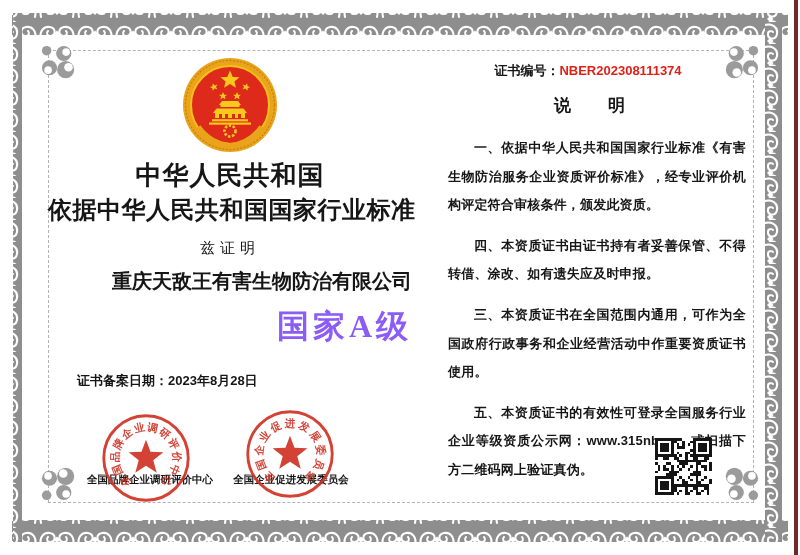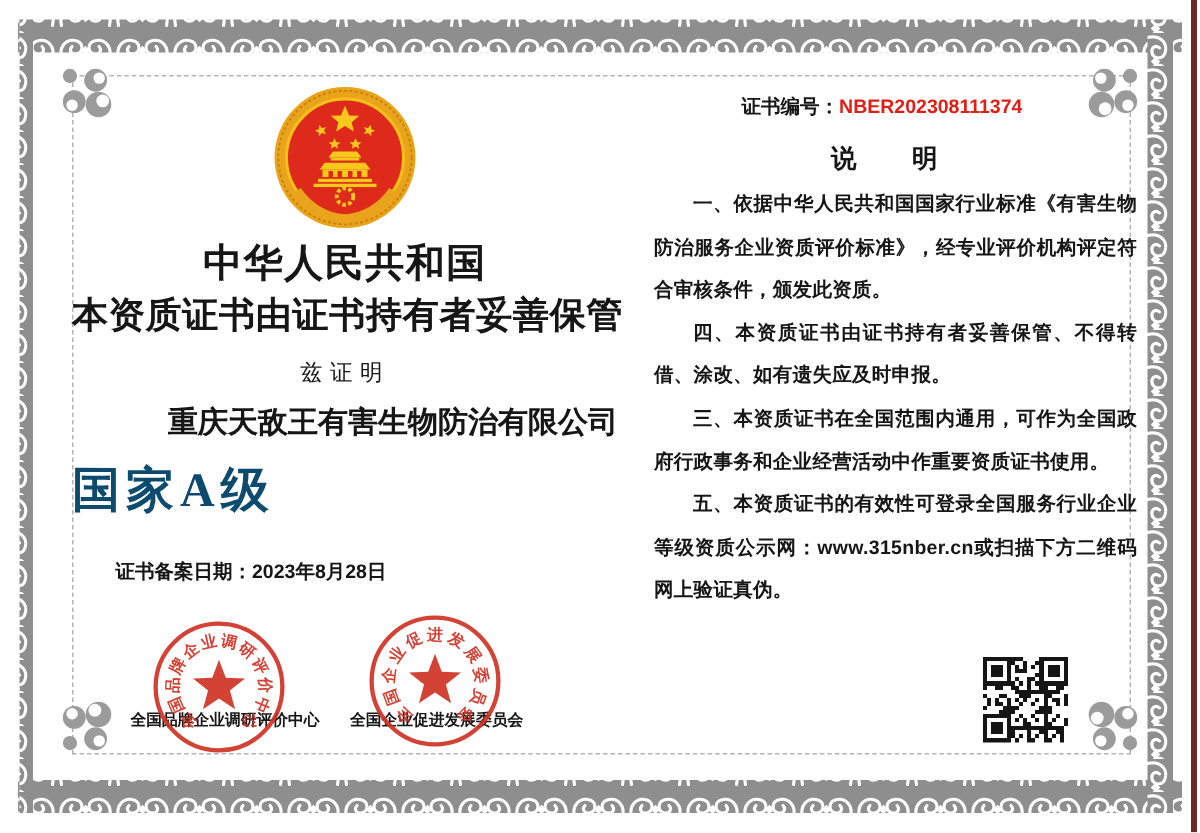--- a/index.html
+++ b/index.html
@@ -18,41 +18,41 @@
   .left-col{position:absolute;left:48px;top:0;width:364px;height:495px;}
   .emblem{position:absolute;left:134px;top:56px;width:96px;height:100px;}
   .title1{position:absolute;left:0;top:158px;width:100%;text-align:center;
           font-size:26px;font-weight:bold;letter-spacing:1px;}
   .title2{position:absolute;left:0;top:194px;width:100%;text-align:center;
           font-size:24px;font-weight:bold;letter-spacing:0.5px;white-space:nowrap;}
   .certify{position:absolute;left:0;top:239px;width:100%;text-align:center;
            font-size:15px;font-weight:normal;letter-spacing:5px;}
   .company{position:absolute;left:0;top:268px;width:100%;text-align:right;
            font-size:20px;font-weight:bold;}
-  .grade{position:absolute;left:0;top:305px;width:100%;text-align:left;
+  .grade{position:absolute;left:0;top:305px;width:100%;text-align:right;
          font-family:"Liberation Serif","DejaVu Serif",serif;
-         font-size:32px;font-weight:bold;letter-spacing:4px;color:#0c4a6e;}
+         font-size:32px;font-weight:bold;letter-spacing:4px;color:#8b5cf6;}
   .dates{position:absolute;left:29px;top:370px;font-size:13px;font-weight:bold;line-height:21px;}
   .seal{position:absolute;width:96px;height:96px;opacity:.92;z-index:3;}
   .seal-1{left:50px;top:410px;}
   .seal-2{left:194px;top:406px;}
   .seal .ring text{font-weight:bold;font-size:11px;fill:#cf3426;
                    font-family:"Liberation Sans",sans-serif;}
   .seal-caption{position:absolute;top:473px;font-size:10.5px;font-weight:bold;
                 text-align:center;z-index:2;white-space:nowrap;}
   .cap-1{left:2px;width:200px;}
   .cap-2{left:168px;width:150px;}
 
   .cert-no{position:absolute;top:62px;left:430px;width:316px;text-align:center;
            font-size:13px;font-weight:bold;white-space:nowrap;}
   .cert-no .num{color:#e01f16;}
   .notes-title{position:absolute;top:94px;left:425px;width:330px;text-align:center;
                font-size:17px;font-weight:bold;letter-spacing:1px;}
   .notes{position:absolute;top:122px;left:436px;width:322px;}
-  .note-p{margin:0;text-indent:2em;font-size:13px;font-weight:bold;
+  .note-p{margin:12px;text-indent:2em;font-size:13px;font-weight:bold;
           line-height:28.6px;text-align:justify;letter-spacing:0.2px;}
   .qr{position:absolute;left:655px;top:438px;width:57px;height:57px;background:#fff;}
   .qr rect{fill:#151515;}
 </style>
 </head>
 <body>
 
 <div class="page">
 
   <svg class="frame-svg" width="800" height="555">
@@ -156,21 +156,21 @@
         <rect x="37" y="58" width="3" height="4"></rect>
         <rect x="43" y="58" width="3" height="4"></rect>
         <rect x="50" y="58" width="3" height="4"></rect>
         <rect x="56" y="58" width="3" height="4"></rect>
       </g>
       <circle cx="48" cy="75" r="5.5" fill="none" stroke="#f9c81c" stroke-width="2.6" stroke-dasharray="2.4 1.6"></circle>
       <path d="M16,71 Q28,88 48,90 Q68,88 80,71" fill="none" stroke="#e9a41b" stroke-width="6"></path>
     </svg>
 
     <div class="title1">中华人民共和国</div>
-    <div class="title2">本资质证书由证书持有者妥善保管</div>
+    <div class="title2">依据中华人民共和国国家行业标准</div>
     <div class="certify">兹证明</div>
     <div class="company">重庆天敌王有害生物防治有限公司</div>
     <div class="grade">国家A级</div>
 
     <div class="dates">
       <div><span>证书备案日期：</span><span>2023年8月28日</span></div>
     </div>
 
     <div class="seal-caption cap-1">全国品牌企业调研评价中心</div>
     <div class="seal-caption cap-2">全国企业促进发展委员会</div>

